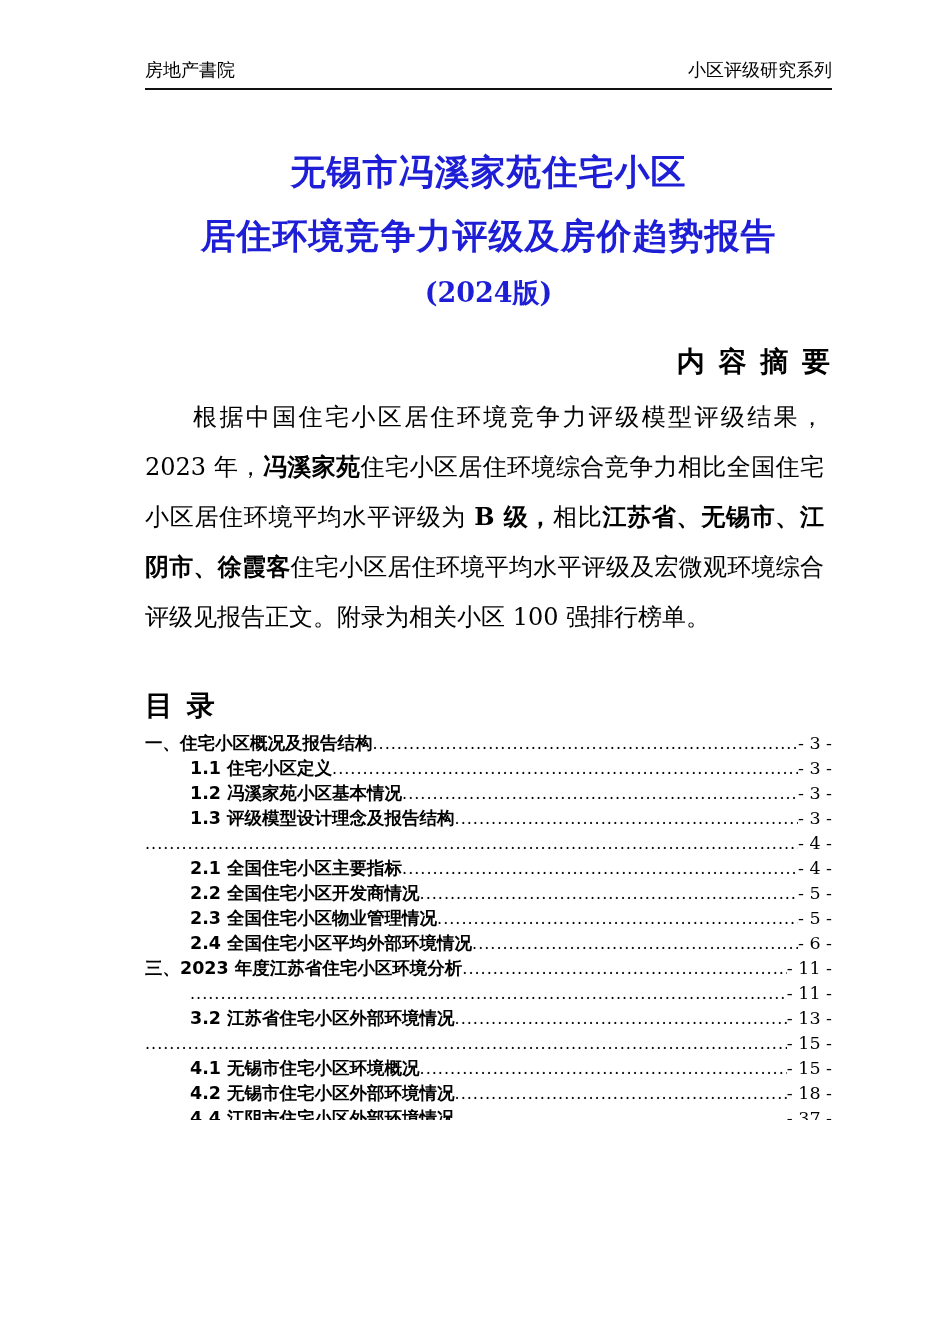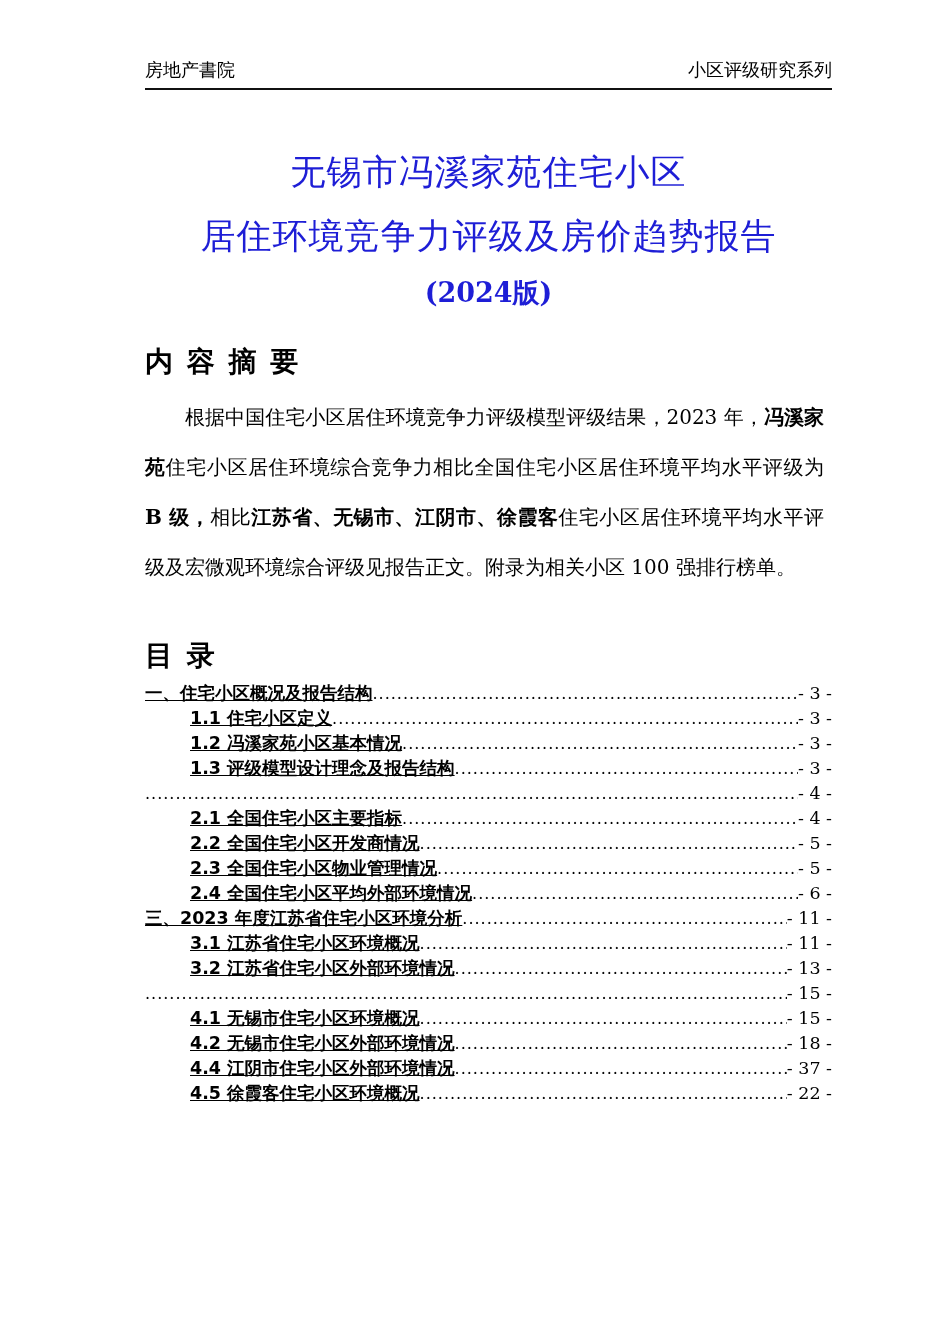--- a/index.html
+++ b/index.html
@@ -24,59 +24,59 @@
   }
   
   .subtitle{
     margin-top:26px;
     font-family:"DejaVu Sans","Liberation Sans",sans-serif;
     font-weight:700;font-size:19px;line-height:26px;
   }
   
   .title-block{margin-top:50px;text-align:center;}
   .title-line{
-    font-size:35px;font-weight:400;line-height:64px;
+    font-size:35px;font-weight:700;line-height:64px;
     color:var(--title-color);
     letter-spacing:1px;
   }
   .title-edition{
     font-size:27px;font-weight:700;line-height:50px;
     color:var(--title-color);
   }
   
   .summary-heading{
-    margin-top:26px;text-align:left;
+    margin-top:26px;text-align:right;
     font-family:"DejaVu Sans","Liberation Sans",sans-serif;
     font-weight:700;font-size:28px;line-height:36px;
     letter-spacing:2px;
   }
   .summary-paragraph{
     margin:12px 8px 0 0;
-    font-size:20px;line-height:50px;
+    font-size:24px;line-height:50px;
     text-align:justify;
     text-indent:2em;
   }
   .summary-paragraph b{font-weight:700;}
   
   .toc-heading{
     margin-top:46px;
     font-family:"DejaVu Sans","Liberation Sans",sans-serif;
     font-weight:700;font-size:28px;line-height:36px;
     letter-spacing:2px;
   }
   .toc-list{margin-top:7px;}
   .toc-row{
     display:flex;align-items:baseline;
     font-family:"DejaVu Sans","Liberation Sans",sans-serif;
     font-size:17.5px;line-height:25px;
     font-weight:600;
     white-space:nowrap;
   }
   .toc-row.level-2{padding-left:45px;}
-  .toc-label{flex:0 0 auto;text-decoration:underline;}
+  .toc-label{flex:0 0 auto;}
   .toc-dots{
     flex:1 1 auto;overflow:hidden;height:25px;
     font-family:"DejaVu Serif","Liberation Serif",serif;
     font-weight:400;
   }
   .toc-dots::after{
     content:"....................................................................................................................................................................";
     letter-spacing:1px;font-size:16px;
   }
   .toc-page{
@@ -158,21 +158,20 @@
     <span class="toc-label">2.4 全国住宅小区平均外部环境情况</span>
     <span class="toc-dots"></span>
     <span class="toc-page">- 6 -</span>
   </div>
       <div class="toc-row level-1">
     <span class="toc-label">三、2023 年度江苏省住宅小区环境分析</span>
     <span class="toc-dots"></span>
     <span class="toc-page">- 11 -</span>
   </div>
       <div class="toc-row level-2">
-    <span class="toc-label">3.1 江苏省住宅小区环境概况</span>
     <span class="toc-dots"></span>
     <span class="toc-page">- 11 -</span>
   </div>
       <div class="toc-row level-2">
     <span class="toc-label">3.2 江苏省住宅小区外部环境情况</span>
     <span class="toc-dots"></span>
     <span class="toc-page">- 13 -</span>
   </div>
       <div class="toc-row level-1">
     <span class="toc-dots"></span>

